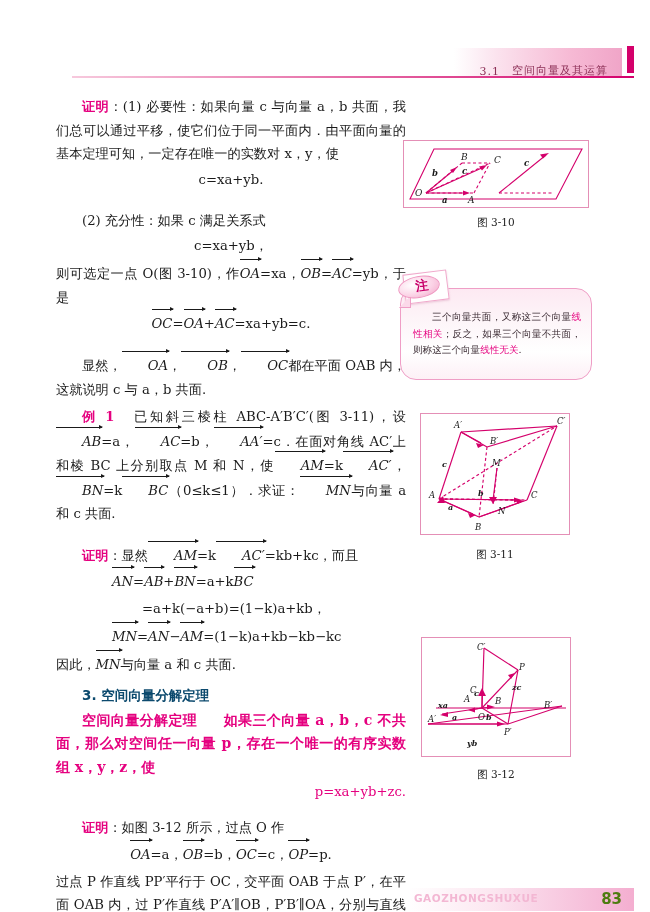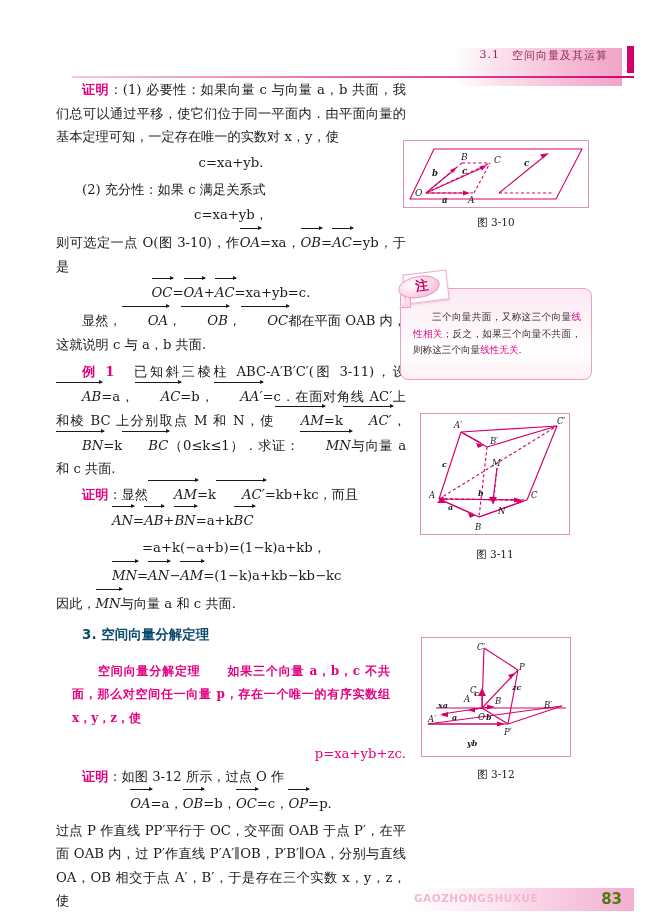--- a/index.html
+++ b/index.html
@@ -11,40 +11,40 @@
     color: #1a1a1a;
     position: relative;
     overflow: hidden;
   }
   .page { position: relative; width: 650px; height: 912px; }
 
   
   .header { position: absolute; top: 48px; left: 0; width: 650px; height: 34px; }
   .hdr-tab {
     position: absolute; right: 28px; top: 0;
-    height: 38px; padding: 0 14px 0 26px;
+    height: 30px; padding: 0 14px 0 26px;
     background: linear-gradient(to right, #ffffff 0%, #fbe3ee 25%, #f6b9d4 70%, #f0a5c8 100%);
     color: #8c2f56; font-size: 11px; letter-spacing: 1px;
-    display: flex; align-items: flex-start; font-family: "DejaVu Serif", serif;
+    display: flex; align-items: flex-end; font-family: "DejaVu Serif", serif;
   }
   .hdr-endbar { position: absolute; right: 16px; top: -2px; width: 7px; height: 27px; background: #d4006b; }
   .hdr-rule {
     position: absolute; left: 72px; right: 16px; top: 28px; height: 2px;
     background: linear-gradient(to right, #f7c9dd 0%, #e2589b 60%, #d4006b 100%);
   }
 
   
   .col { position: absolute; left: 56px; top: 78px; width: 350px; }
   p.t {
     margin: 0 0 1px 0;
     font-family: "DejaVu Serif", serif;
     font-size: 13.2px; line-height: 23.5px;
     text-align: justify; text-justify: inter-ideograph;
   }
-  p.t.ind { text-indent: 26px; }
+  p.t.ind { text-indent: 26px; margin-top: 17px; }
   .kw { color: #e5007f; font-weight: bold; }
   .eqn {
     margin: 2px 0 3px 0; font-family: "DejaVu Serif", serif;
     font-size: 13.2px; line-height: 24px; text-align: center;
   }
   .eqn.left-ind { text-align: left; padding-left: 56px; }
   .eqn.left-ind2 { text-align: left; padding-left: 86px; }
   i, .it { font-family: "DejaVu Serif", serif; font-style: italic; }
   .vec { position: relative; display: inline-block; padding-top: 1px; }
   .vec::after {
@@ -57,41 +57,41 @@
     border-bottom: 2.2px solid transparent;
   }
 
   
   .sec-h {
     font-family: "DejaVu Sans", sans-serif; font-weight: bold;
     font-size: 13.5px; color: #0c4a6e; margin: 10px 0 4px 26px;
   }
   .thm {
     color: #e5007f; font-family: "DejaVu Serif", serif; font-weight: bold;
-    font-size: 12px; line-height: 23.5px; margin: 16px;
+    font-size: 14px; line-height: 23.5px; margin: 0;
     text-align: justify; text-justify: inter-ideograph;
   }
   .thm .lbl { margin-right: 14px; }
   .thm-eq { color: #e5007f; text-align: right; font-size: 13.2px;
             font-family: "DejaVu Serif", serif; font-weight: normal; margin: 5px 0 4px 0;}
 
   
   .figbox {
     position: absolute; background: #ffffff;
     border: 1px solid #e48fb6;
   }
   .figcap {
     position: absolute; text-align: center; width: 170px;
     font-family: "DejaVu Serif", serif; font-size: 10.5px; color: #222;
   }
 
   
   .note {
     position: absolute; left: 400px; top: 288px; width: 192px; height: 92px;
-    border: 1px solid #ef9ec6; border-radius: 8px;
+    border: 1px solid #ef9ec6; border-radius: 16px;
     background: linear-gradient(to bottom, #fde9f2 0%, #fdf4f8 32%, #ffffff 70%, #fdf0f6 100%);
   }
   .note-txt {
     position: absolute; left: 12px; top: 20px; width: 168px;
     font-family: "DejaVu Serif", serif; font-size: 9.6px; line-height: 16.5px;
     color: #3b2b33; text-indent: 19px; text-align: justify; text-justify: inter-ideograph;
   }
   .note-txt .hl { color: #e5007f; }
   .note-badge {
     position: absolute; left: 396px; top: 272px; width: 54px; height: 42px;

